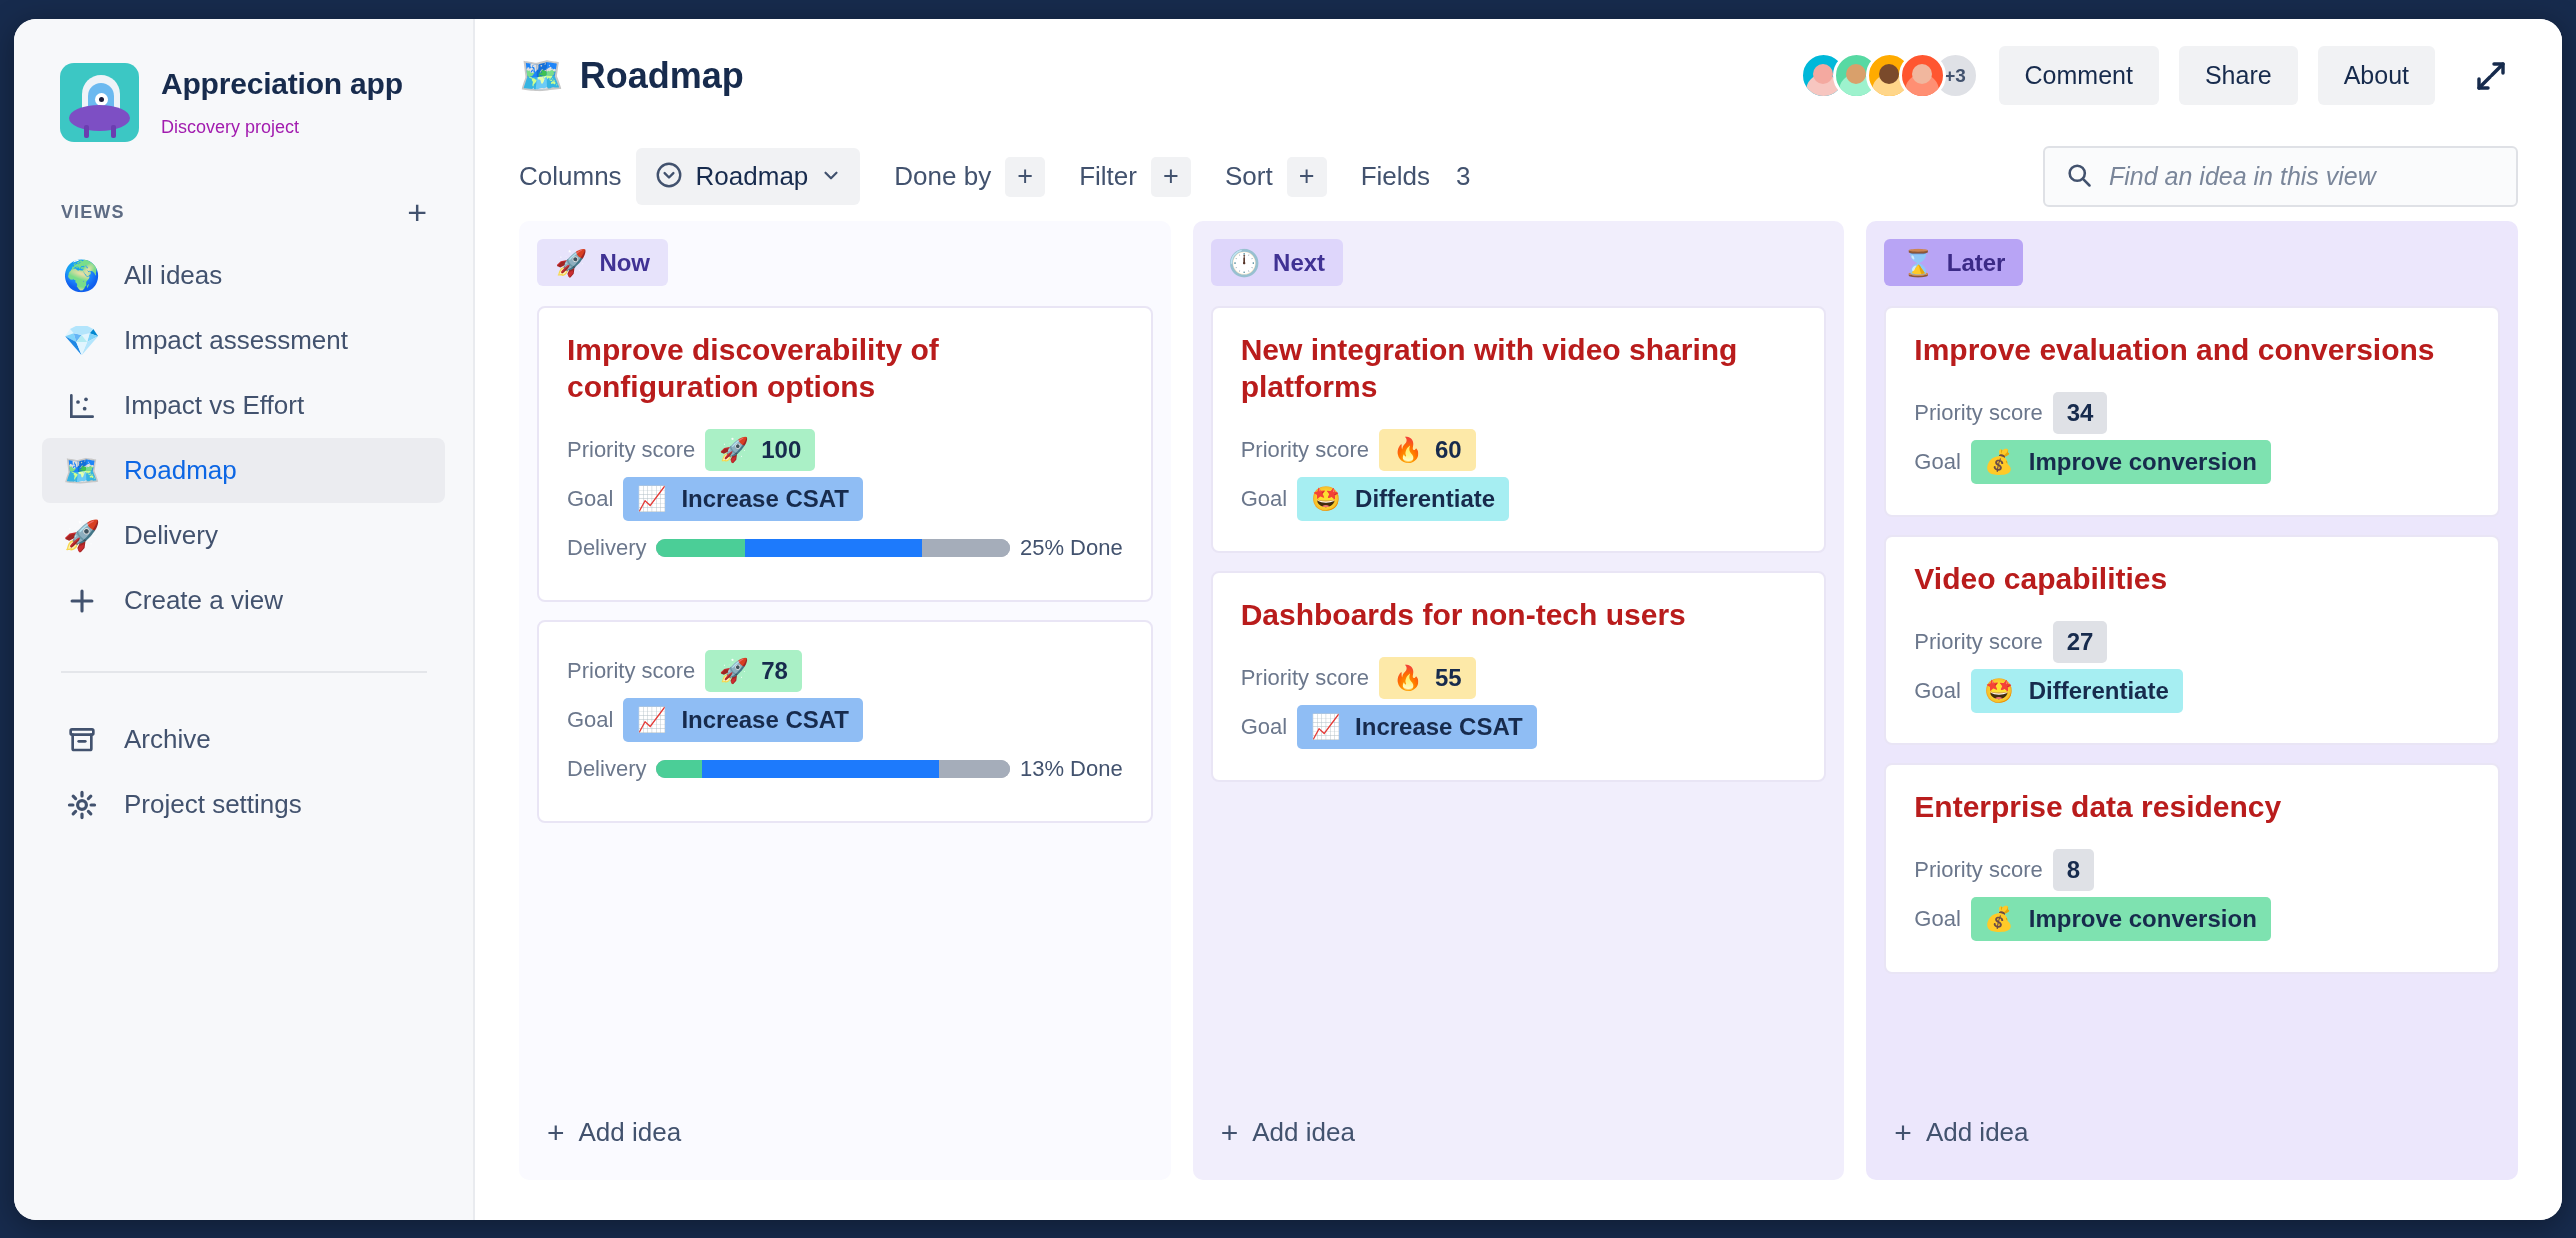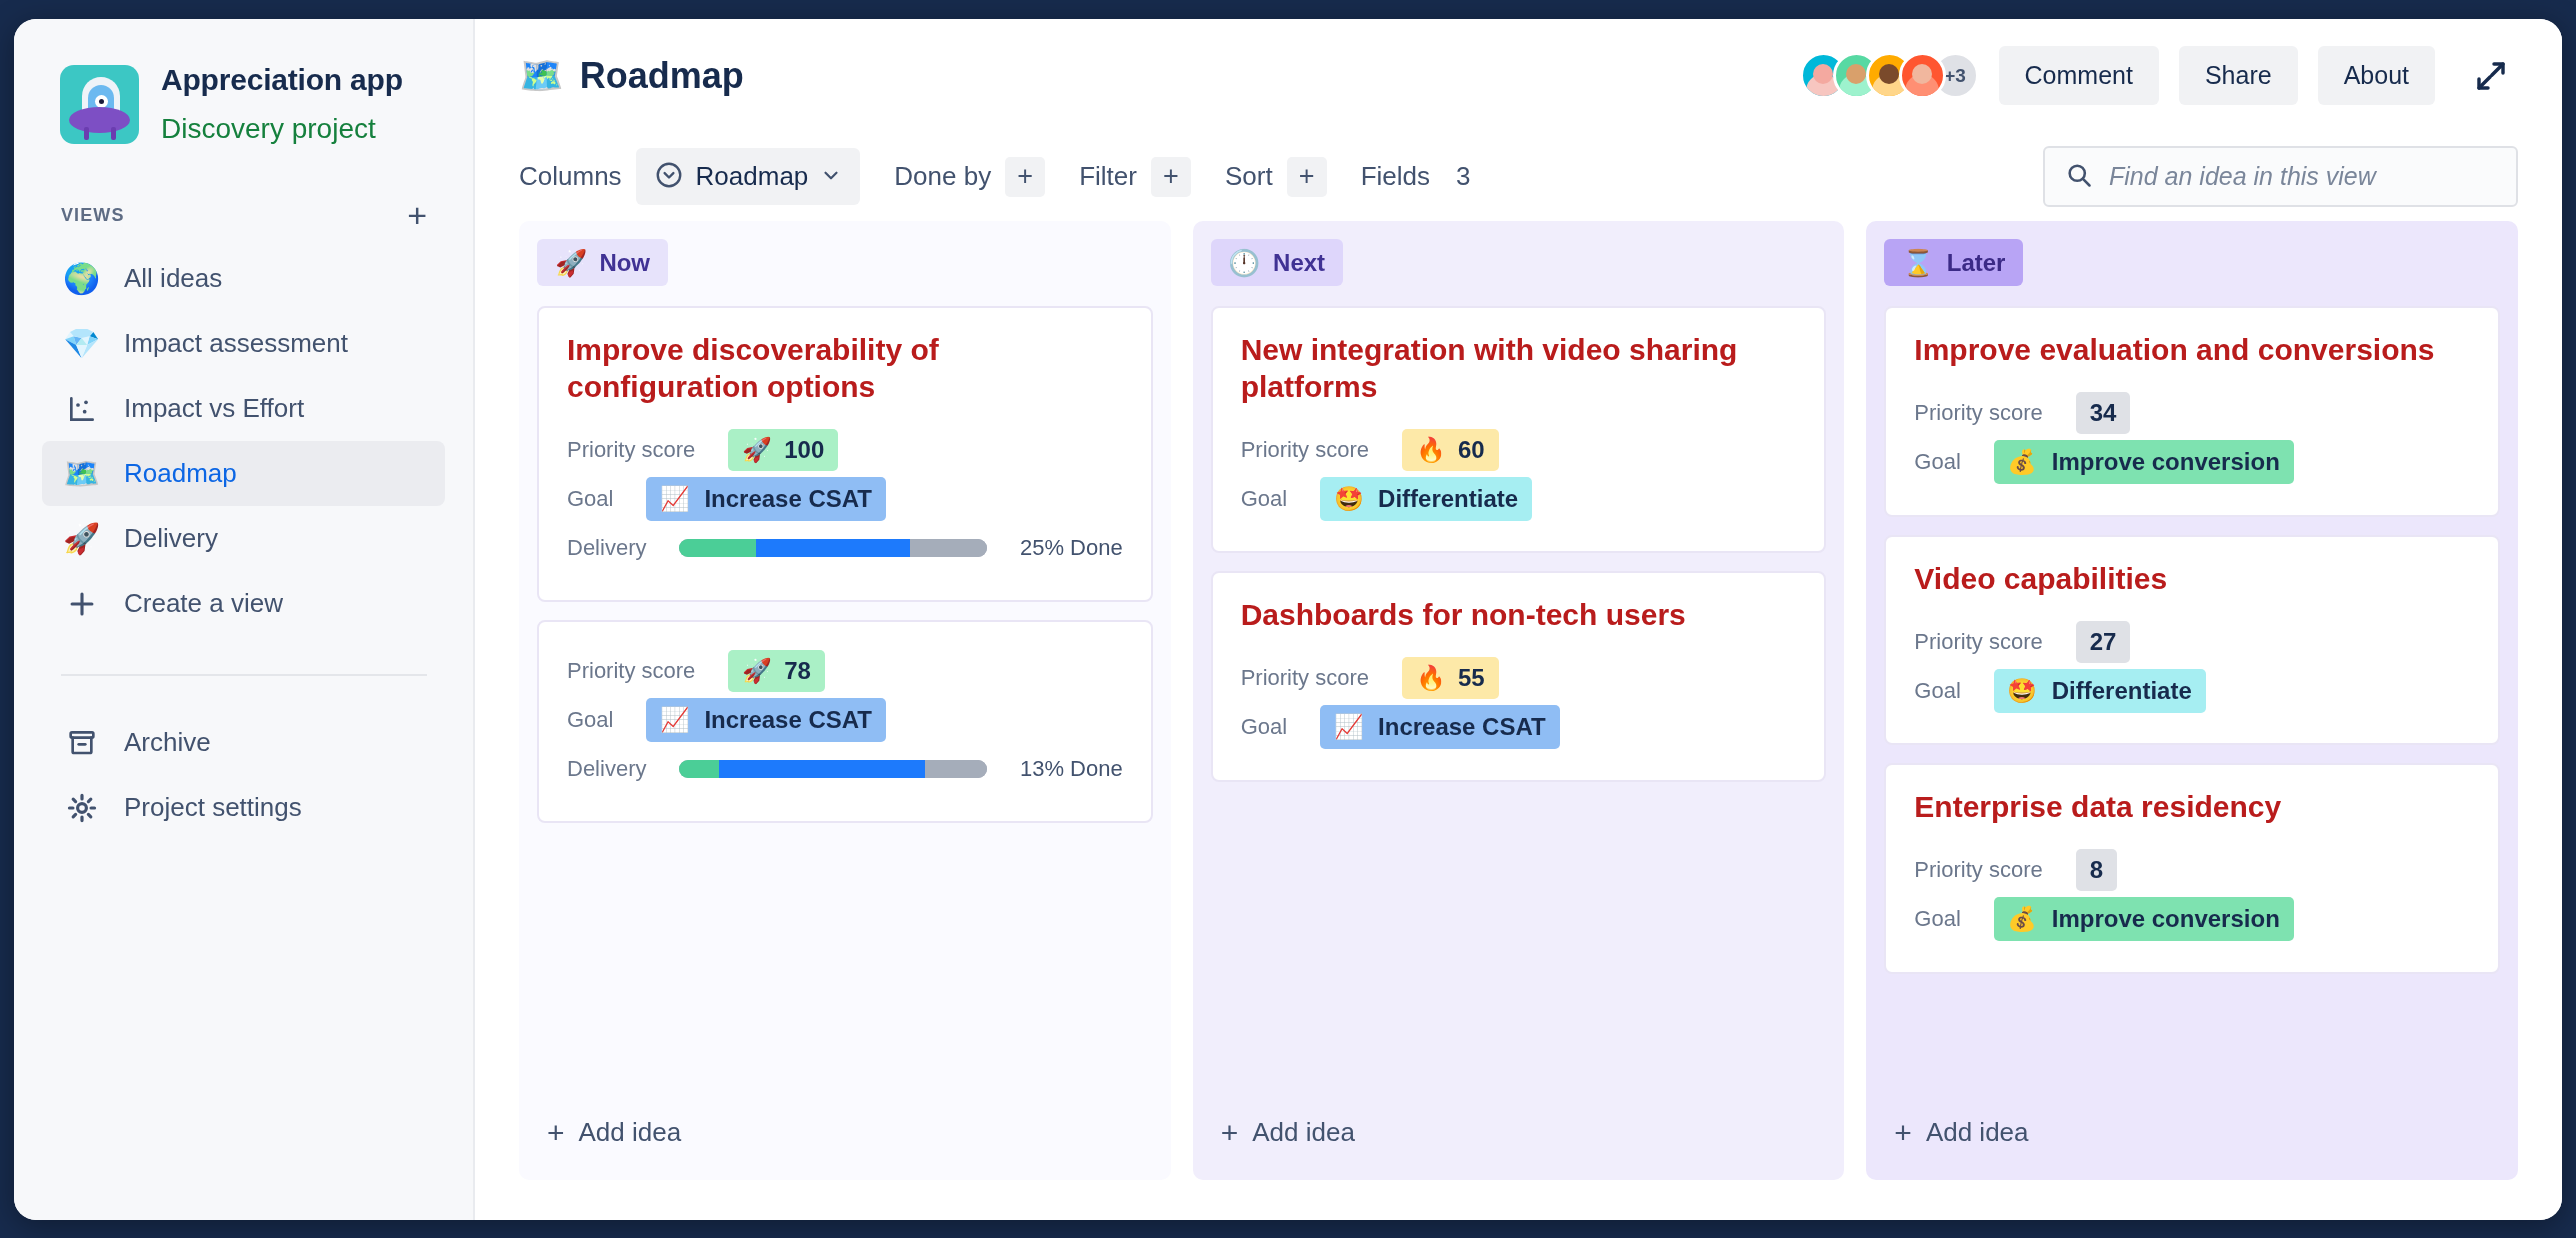--- a/index.html
+++ b/index.html
@@ -61,21 +61,21 @@
     position:absolute; left:9px; top:42px; width:61px; height:26px;
     background:#7d4fc4; border-radius:50%;
   }
   .ufo-leg { position:absolute; top:62px; width:5px; height:13px; background:#6b3db0; border-radius:2px;}
   .ufo-leg.l { left:24px; }
   .ufo-leg.r { left:51px; }
 
   .project-name {
     font-size: 30px; font-weight: 700; color: #172b4d; letter-spacing: -0.2px;
   }
-  .project-sub { font-size: 28px; color: #15803d; margin-top: 16px; }
+  .project-sub { font-size: 18px; color: #a21caf; margin-top: 16px; }
 
   .views-header {
     display:flex; align-items:center; justify-content:space-between;
     padding: 53px 46px 0 47px;
   }
   .views-label {
     font-size: 18px; font-weight: 700; color:#5e6c84; letter-spacing: 1.1px;
   }
   .plus-btn {
     font-size: 34px; color:#42526e; line-height: 1; cursor: pointer;
@@ -208,21 +208,21 @@
   .card {
     background:#fff; border: 2px solid #e9e5f5; border-radius: 8px;
     padding: 24px 28px 28px 28px;
     cursor:pointer;
   }
   .card-title {
     font-size: 30px; font-weight: 700; color:#b91c1c;
     line-height: 1.22; margin-bottom: 20px;
   }
   .field-row {
-    display:flex; align-items:center; gap: 33px; min-height: 49px;
+    display:flex; align-items:center; gap: 10px; min-height: 49px;
   }
   .field-label { font-size: 22px; color:#6b778c; }
 
   .score-pill {
     display:inline-flex; align-items:center; gap:12px;
     height: 42px; padding: 11px 14px; border-radius: 5px;
     font-size: 24px; font-weight: 700; color:#172b4d;
   }
   .score-green  { background:#aaf0c6; }
   .score-yellow { background:#fde9a8; }

